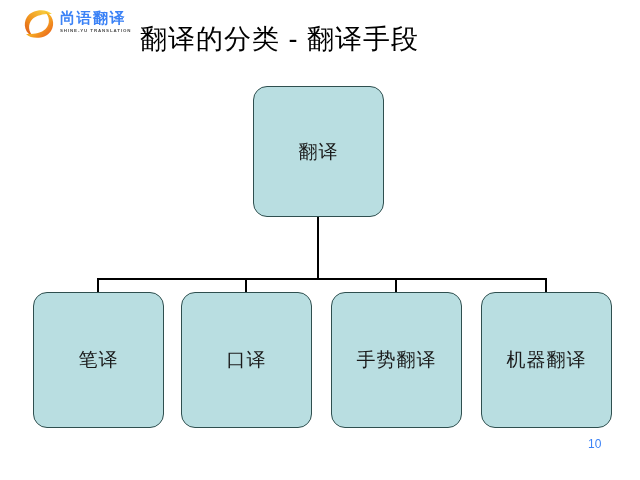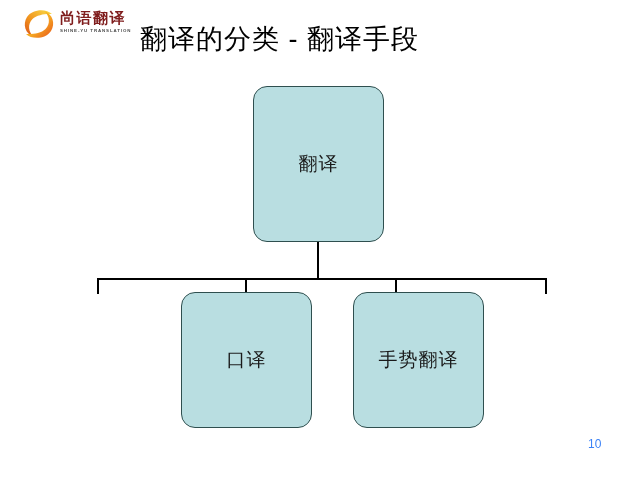--- a/index.html
+++ b/index.html
@@ -36,21 +36,21 @@
     left: 38px;
     top: 4px;
     width: 90px;
     height: 30px;
   }
   #logo-cn {
     font-family: "Liberation Sans", "DejaVu Sans", sans-serif;
     font-size: 15px;
     font-weight: bold;
     letter-spacing: 1.5px;
-    color: #7f1d1d;
+    color: #3b82f6;
     line-height: 16px;
     white-space: nowrap;
   }
   #logo-en {
     font-family: "Liberation Sans", "DejaVu Sans", sans-serif;
     font-size: 4.4px;
     font-weight: bold;
     letter-spacing: 0.9px;
     color: #4a4a4a;
     line-height: 7px;
@@ -93,30 +93,30 @@
     font-size: 19px;
     color: #1a1a1a;
     letter-spacing: 1px;
     font-family: "Liberation Serif", "DejaVu Serif", serif;
     white-space: nowrap;
   }
   #node-root {
     left: 253px;
     top: 86px;
     width: 131px;
-    height: 156px;
+    height: 131px;
   }
   .node-child {
     top: 292px;
     width: 131px;
     height: 136px;
   }
   #node-child-0 { left: 33px; }
   #node-child-1 { left: 181px; }
-  #node-child-2 { left: 331px; margin-left: 22px; }
+  #node-child-2 { left: 331px; }
   #node-child-3 { left: 481px; }
 
   
   .conn {
     position: absolute;
     background: #000000;
   }
   #conn-trunk {
     left: 317px;
     top: 217px;
@@ -186,21 +186,27 @@
   <div class="conn" id="conn-bus"></div>
   <div class="conn conn-drop" id="conn-drop-0"></div>
   <div class="conn conn-drop" id="conn-drop-1"></div>
   <div class="conn conn-drop" id="conn-drop-2"></div>
   <div class="conn conn-drop" id="conn-drop-3"></div>
 
   <div class="node" id="node-root">
     <span class="node-label">翻译</span>
   </div>
 
+  <div class="node node-child" id="node-child-0">
+    <span class="node-label">笔译</span>
+  </div>
   <div class="node node-child" id="node-child-1">
     <span class="node-label">口译</span>
   </div>
   <div class="node node-child" id="node-child-2">
     <span class="node-label">手势翻译</span>
   </div>
+  <div class="node node-child" id="node-child-3">
+    <span class="node-label">机器翻译</span>
+  </div>
 </div>
 
 <div id="page-number">10</div>
 
 </body></html>

